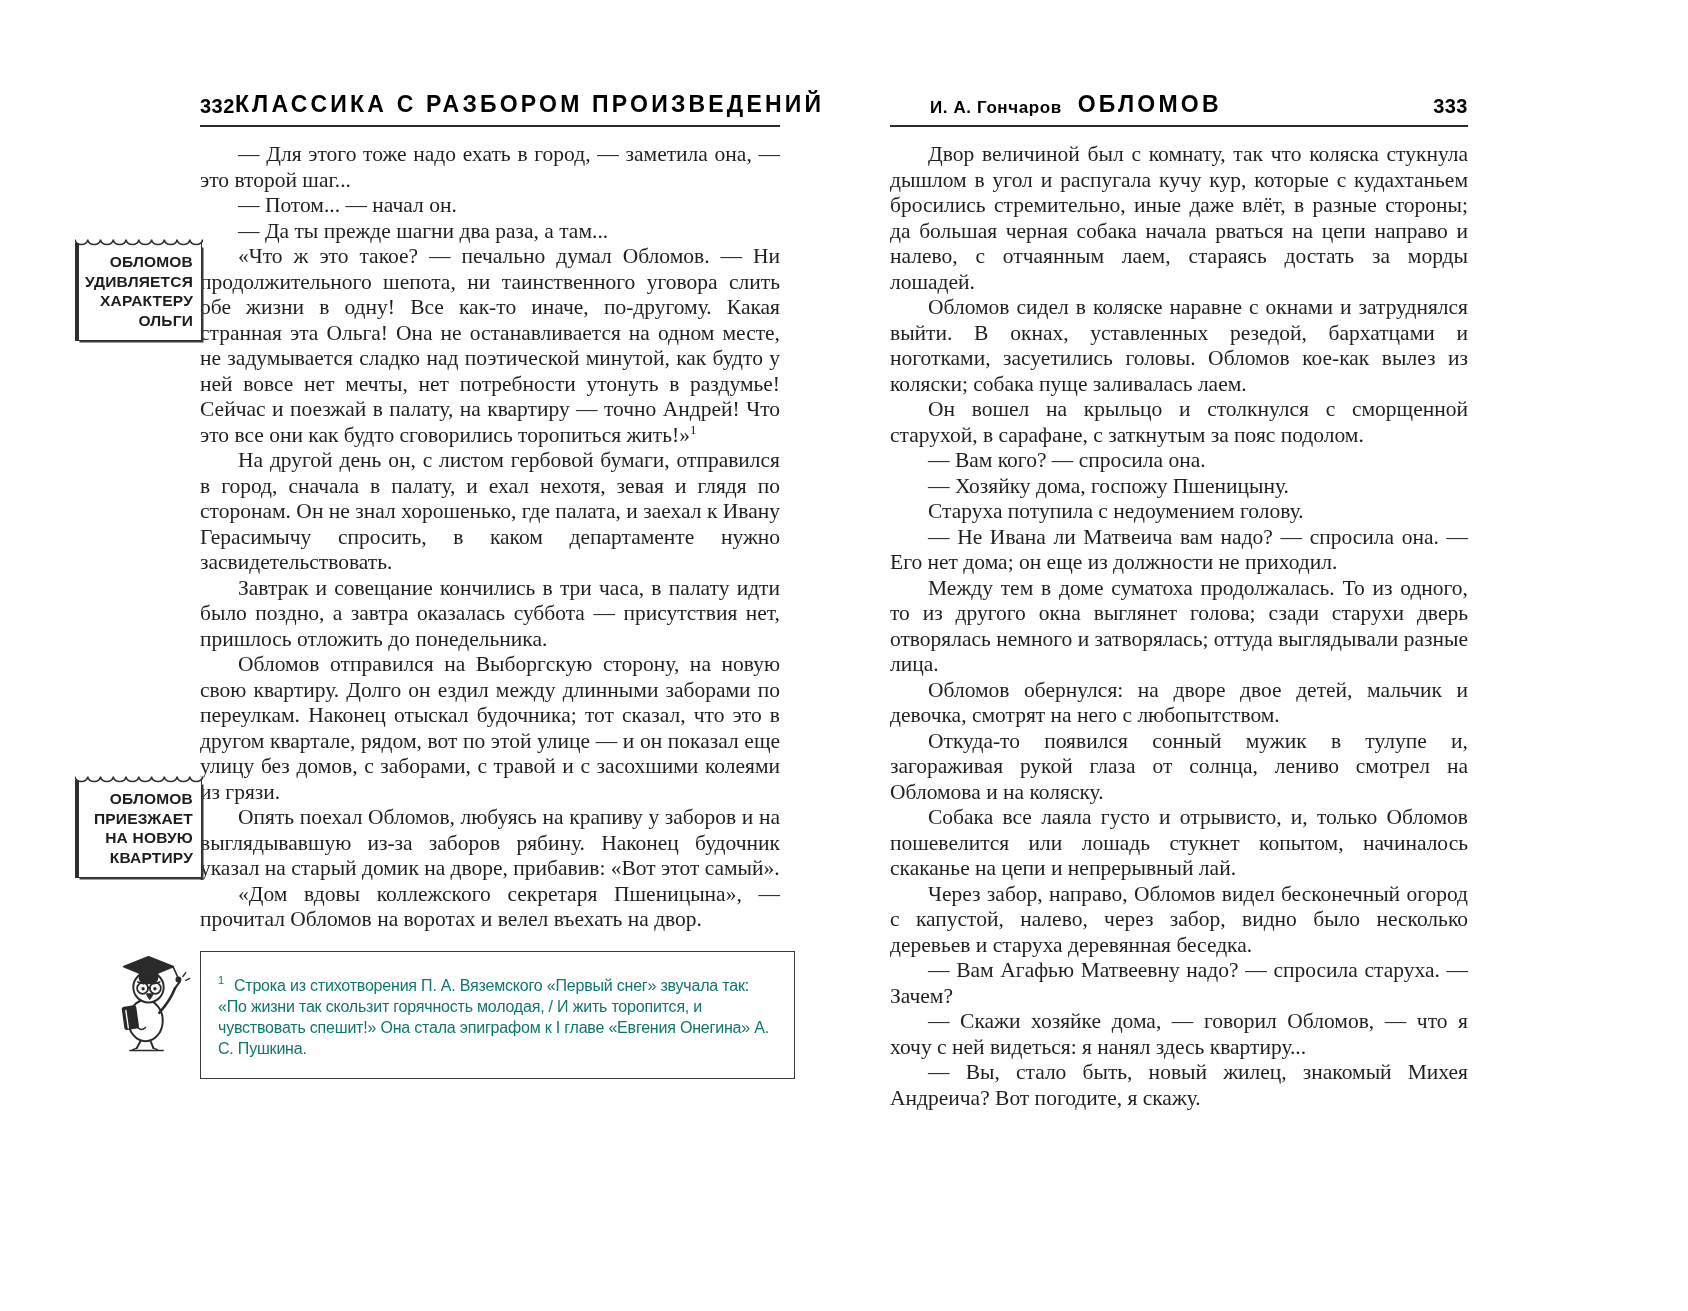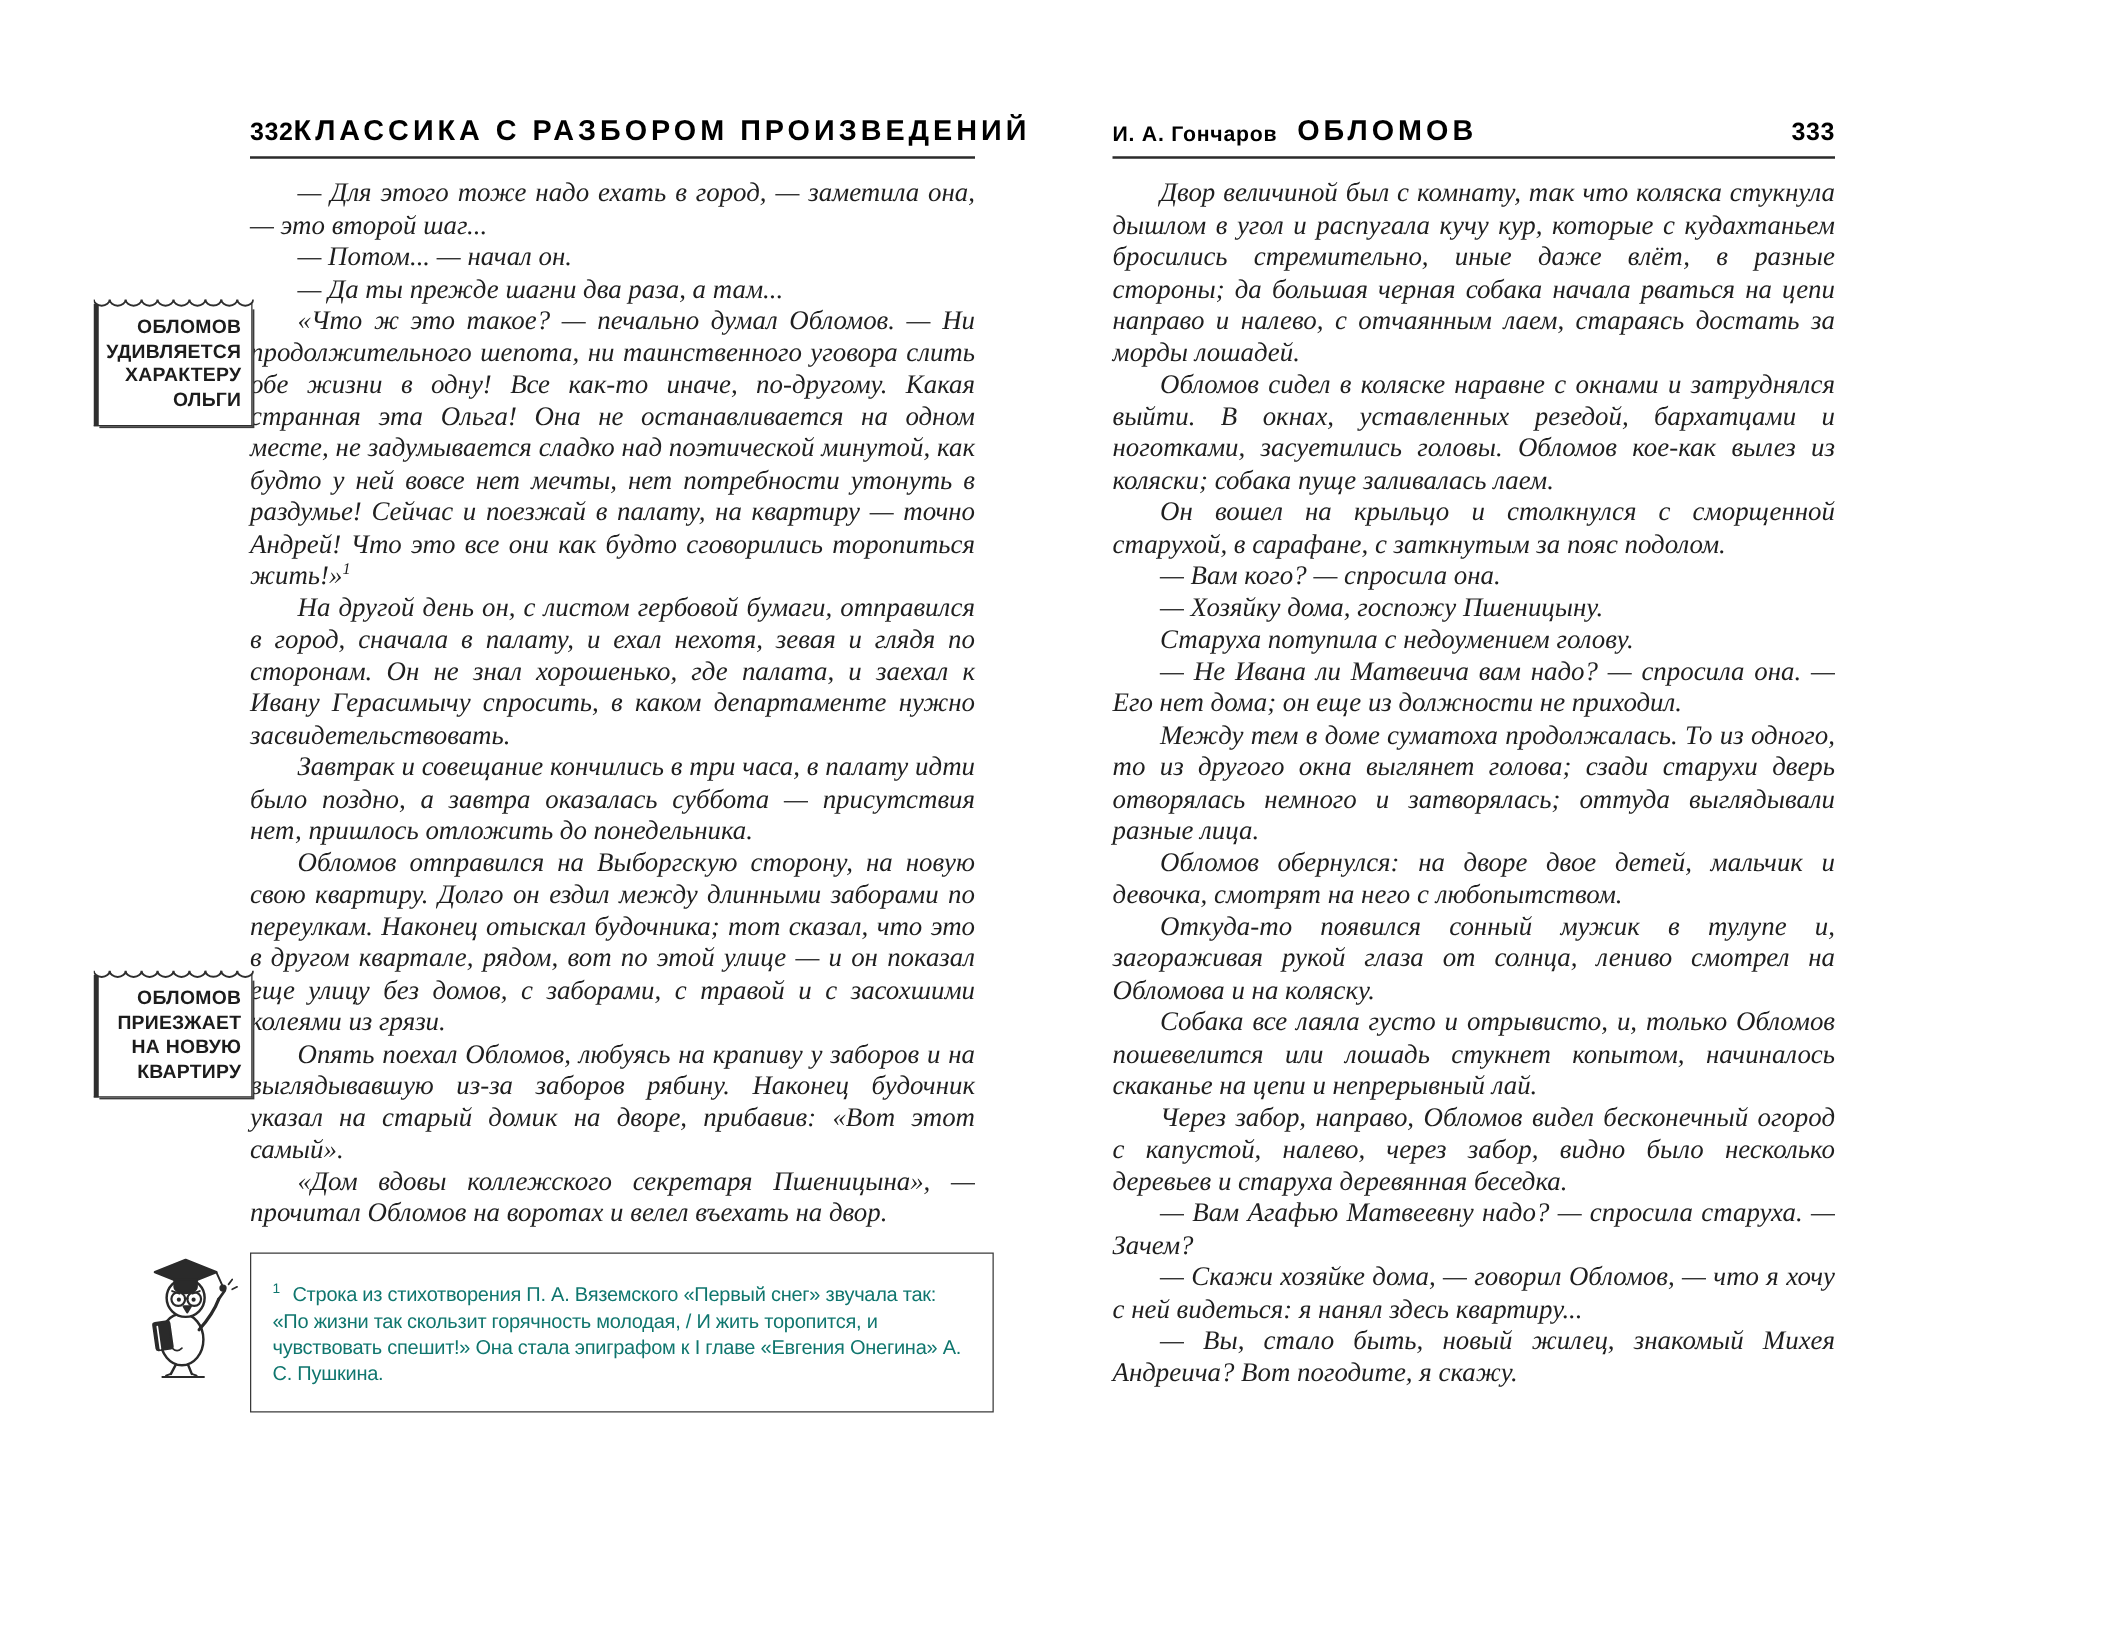--- a/index.html
+++ b/index.html
@@ -22,32 +22,32 @@
     align-items: flex-end;
     height: 28px;
     padding-bottom: 7px;
     border-bottom: 2px solid #2b2b2b;
     font-family: "Liberation Sans", sans-serif;
     font-weight: 700;
     color: #000000;
   }
   .page-num { font-size: 20px; letter-spacing: 0.5px; }
   .running-title { font-size: 23px; letter-spacing: 3.2px; white-space: nowrap; }
-  .running-left { display: flex; align-items: flex-end; gap: 16px; }
+  .running-left { display: flex; align-items: flex-end; gap: 16px; margin-left: 40px; }
   .running-author { font-size: 17px; letter-spacing: 0.6px; white-space: nowrap; }
 
   .body-text {
     margin-top: 15px;
     text-align: justify;
     font-size: 21.5px;
     line-height: 25.5px;
     hyphens: auto;
     -webkit-hyphens: auto;
   }
-  .body-text p { margin: 0; text-indent: 38px; font-style: italic; }
+  .body-text p { margin: 0; text-indent: 38px; }
   sup.fn-ref {
     font-size: 13px;
     line-height: 0;
     vertical-align: super;
   }
 
   
   .margin-note {
     position: absolute;
     left: 75px;

